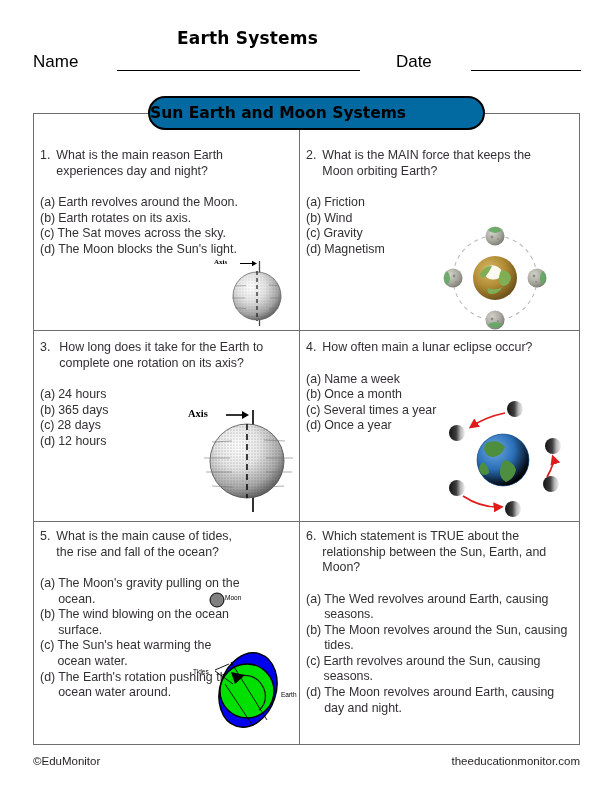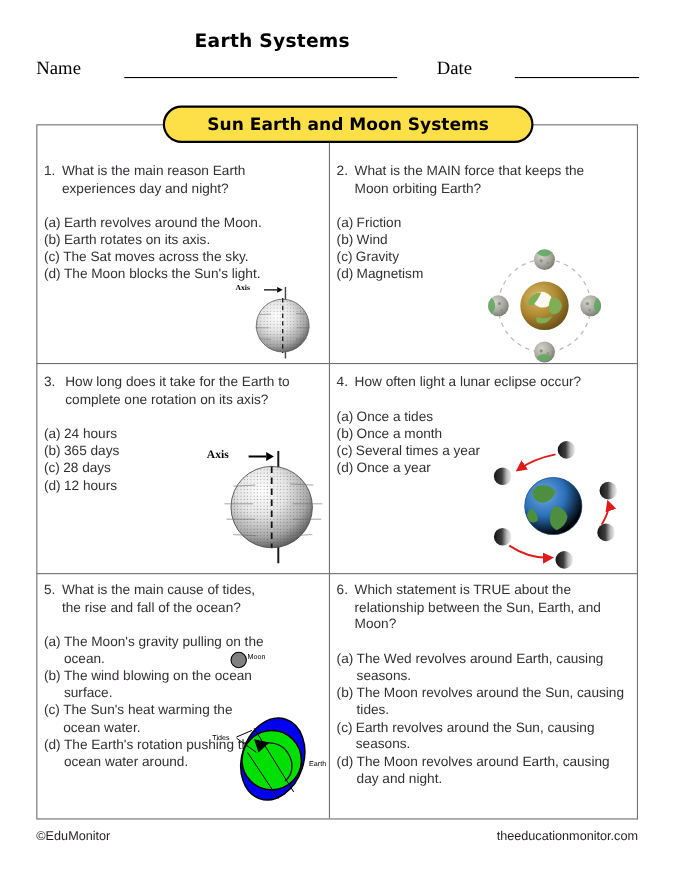--- a/index.html
+++ b/index.html
@@ -29,21 +29,21 @@
     letter-spacing: .2px;
     color: #000;
   }
   .namedate {
     position: absolute;
     top: 52px;
     left: 33px;
     width: 552px;
     display: flex;
     align-items: flex-end;
-    font-family: Liberation Serif, serif;
+    font-family: Liberation Sans, sans-serif;
     font-size: 17px;
     color: #000;
     gap: 32px;
   }
   .nd-label { white-space: nowrap; }
   .nd-rule {
     border-bottom: 1.4px solid #000;
     height: 14px;
     margin: 0 4px 1px 7px;
   }
@@ -78,27 +78,26 @@
   .hline.r1 { top: 330px; }
   .hline.r2 { top: 521px; }
 
   
   .banner {
     position: absolute;
     left: 148px;
     top: 96px;
     width: 337px;
     height: 34px;
-    background: #fde047;
+    background: #0369a1;
     border: 2px solid #000;
     border-radius: 18px;
     box-sizing: border-box;
     display: flex;
     align-items: center;
-    justify-content: center;
     font-family: "DejaVu Sans", sans-serif;
     font-weight: bold;
     font-size: 15.5px;
     color: #000;
     z-index: 5;
   }
 
   
   .cell {
     position: absolute;
@@ -390,26 +389,26 @@
       <line x1="76" y1="85" x2="96" y2="84"></line>
     </g>
 
     <line x1="59" y1="22" x2="59" y2="96" stroke="#111" stroke-width="1.6" stroke-dasharray="6 4"></line>
   </svg>
 </div>
 
 <div class="cell c4">
   <div class="q-head">
     <span class="q-num">4.</span>
-    <span class="q-text">How often light a lunar eclipse occur?</span>
+    <span class="q-text">How often main a lunar eclipse occur?</span>
   </div>
   <div class="options">
     <div class="opt">
       <span class="opt-key">(a)</span>
-      <span class="opt-val">Once a tides</span>
+      <span class="opt-val">Name a week</span>
     </div>
     <div class="opt">
       <span class="opt-key">(b)</span>
       <span class="opt-val">Once a month</span>
     </div>
     <div class="opt">
       <span class="opt-key">(c)</span>
       <span class="opt-val">Several times a year</span>
     </div>
     <div class="opt">

